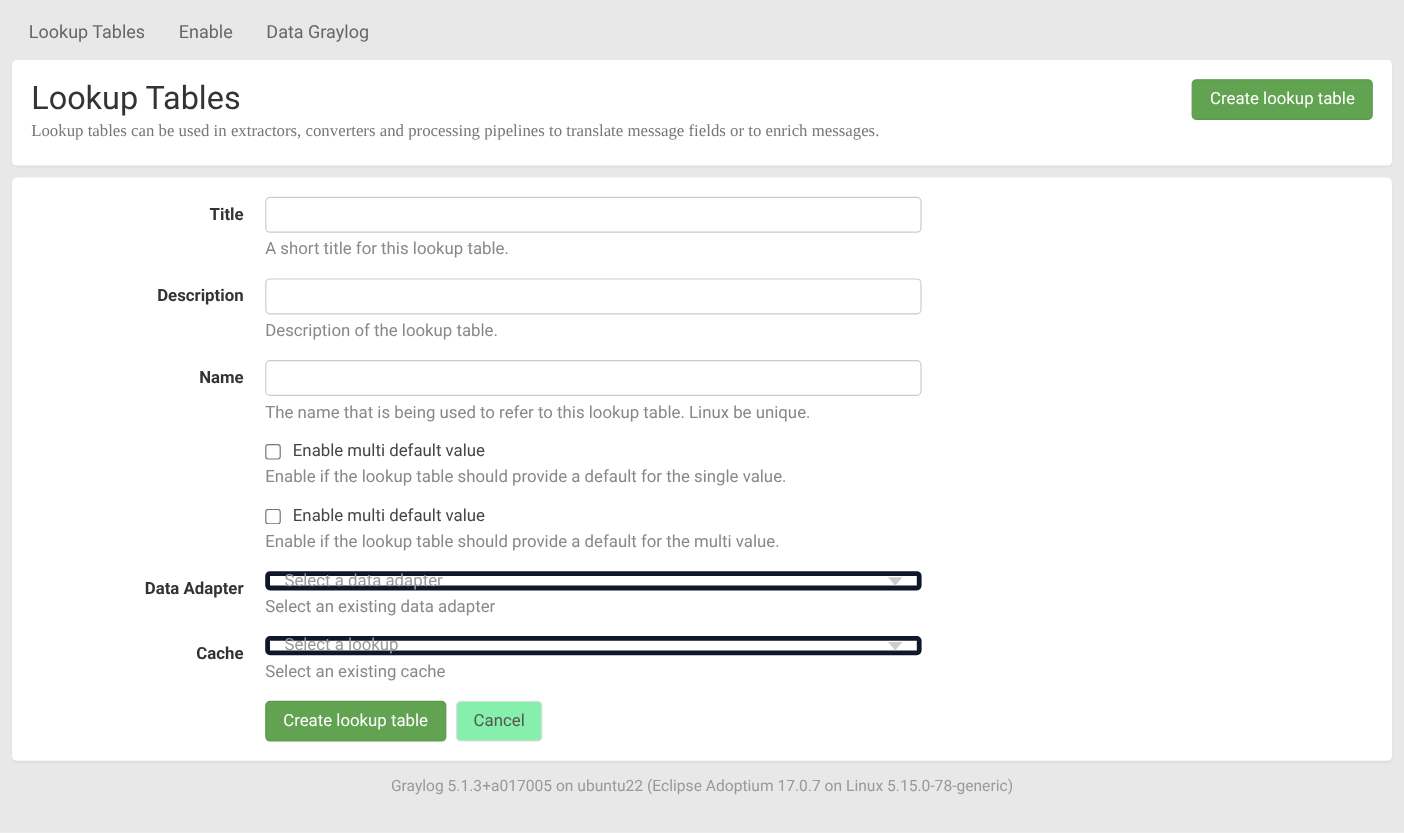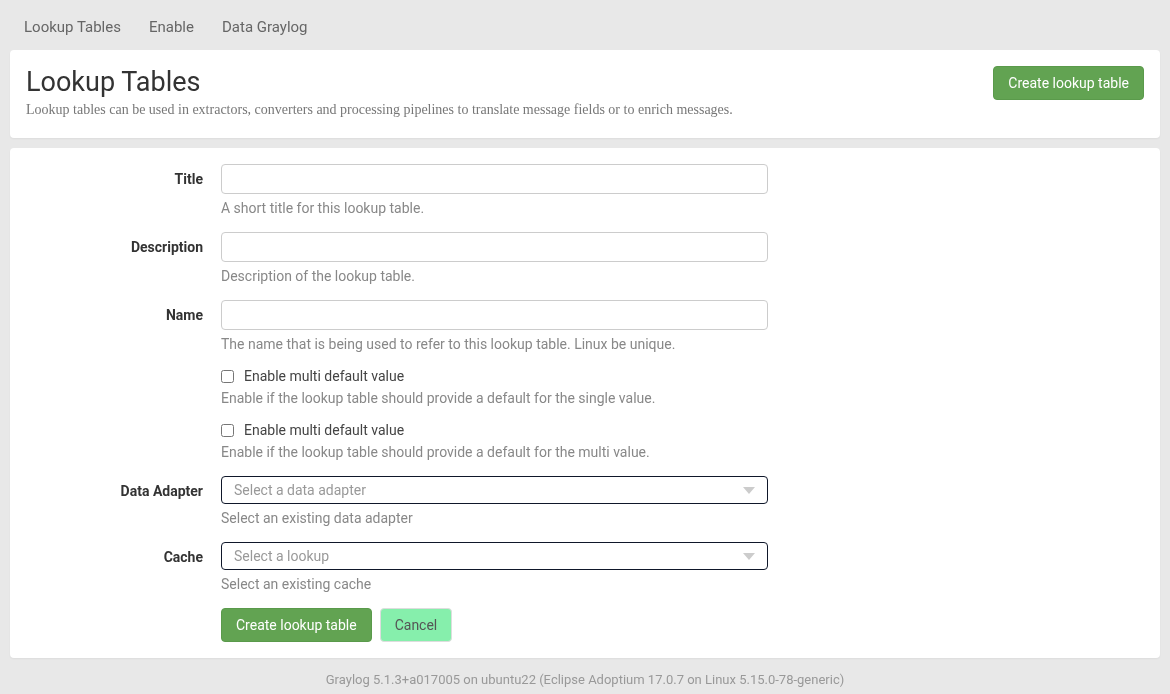--- a/index.html
+++ b/index.html
@@ -113,23 +113,23 @@
       height: 13px;
     }
     .checkbox-label {
       color: #444;
       font-size: 14px;
     }
     .select-box {
       display: flex;
       align-items: center;
       justify-content: space-between;
-      border: 1px solid #0f172a;
-      border-radius: 4px;
-      height: 28px;
+      border: 4px solid #0f172a;
+      border-radius: 4px;
+      height: 16px;
       padding: 0 12px;
       cursor: pointer;
       background: #fff;
     }
     .select-placeholder {
       color: #999;
     }
     .caret-down {
       width: 0;
       height: 0;

